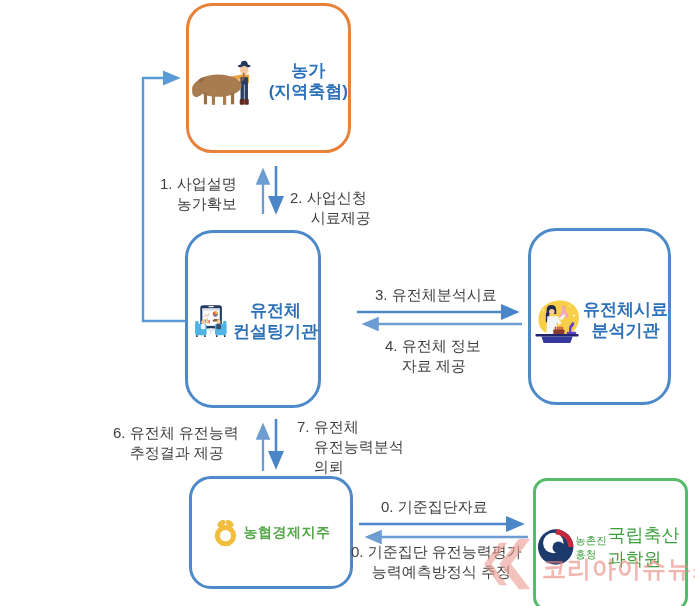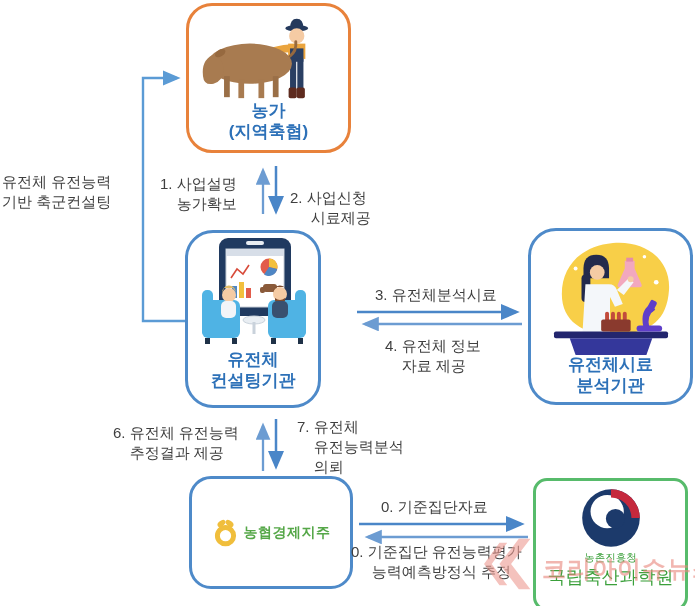--- a/index.html
+++ b/index.html
@@ -2,33 +2,33 @@
 <html><head>
 <meta charset="utf-8">
 <style>
   html,body{margin:0;padding:0;background:#fff;}
   #stage{
     position:relative;width:695px;height:606px;background:#fff;overflow:hidden;
     font-family:"Liberation Sans","DejaVu Sans",sans-serif;
   }
   .box{
     position:absolute;box-sizing:border-box;background:#fff;
-    display:flex;flex-direction:column;align-items:center;
+    display:flex;flex-direction:row;align-items:center;
   }
   .node-label{
     font-weight:bold;color:#2D71B8;text-align:center;white-space:pre;
     line-height:1.22;font-size:17px;
   }
   .edge-label{
     position:absolute;white-space:pre;font-size:15px;color:#3F3F3F;line-height:1.34;
   }
   #arrow-layer{position:absolute;left:0;top:0;pointer-events:none;}
   #farm-box{left:186px;top:3px;width:165px;height:150px;border:3px solid #E8823B;border-radius:26px;padding-top:7px;}
   #consulting-box{left:185px;top:230px;width:136px;height:178px;border:3px solid #4E8AC9;border-radius:28px;padding-top:5px;}
-  #lab-box{left:528px;top:228px;width:165px;height:177px;border:3px solid #4E8AC9;border-radius:28px;padding-top:8px;}
+  #lab-box{left:528px;top:228px;width:143px;height:177px;border:3px solid #4E8AC9;border-radius:28px;padding-top:8px;}
   #nh-box{left:189px;top:476px;width:164px;height:113px;border:3px solid #4E8AC9;border-radius:22px;justify-content:center;}
   #nias-box{left:533px;top:478px;width:155px;height:133px;border:3px solid #57BB6B;border-radius:14px;padding-top:5px;}
   .nh-row{display:flex;flex-direction:row;align-items:center;gap:5px;}
   .nh-text{font-size:14px;font-weight:bold;color:#55A748;letter-spacing:0.5px;}
   .nias-line1{font-size:10.5px;color:#3BA03B;margin-top:1px;}
   .nias-line2{font-size:18px;color:#3BA03B;margin-top:0px;}
   #watermark{
     position:absolute;left:484px;top:536px;display:flex;flex-direction:row;align-items:flex-start;
     z-index:9;opacity:0.60;pointer-events:none;
   }
@@ -185,22 +185,20 @@
     <svg width="64" height="64" viewBox="0 0 100 100">
       <circle cx="50" cy="50" r="45" fill="#1C3A6B"></circle>
       <circle cx="44" cy="40" r="26" fill="#FFFFFF"></circle>
       <path d="M50,5 A45,45 0 0 1 95,50 L82,50 A32,32 0 0 0 50,18 Z" fill="#C5293D"></path>
       <circle cx="57" cy="51" r="15" fill="#1C3A6B"></circle>
     </svg>
     <div class="nias-line1">농촌진흥청</div>
     <div class="nias-line2">국립축산과학원</div>
   </div>
 
-  <div class="edge-label" style="left:2px;top:172px;">유전체 유전능력
-기반 축군컨설팅</div>
   <div class="edge-label" style="left:160px;top:174px;">1. 사업설명
     농가확보</div>
   <div class="edge-label" style="left:290px;top:188px;">2. 사업신청
      시료제공</div>
   <div class="edge-label" style="left:375px;top:285px;">3. 유전체분석시료</div>
   <div class="edge-label" style="left:385px;top:336px;">4. 유전체 정보
     자료 제공</div>
   <div class="edge-label" style="left:297px;top:417px;">7. 유전체
     유전능력분석
     의뢰</div>

